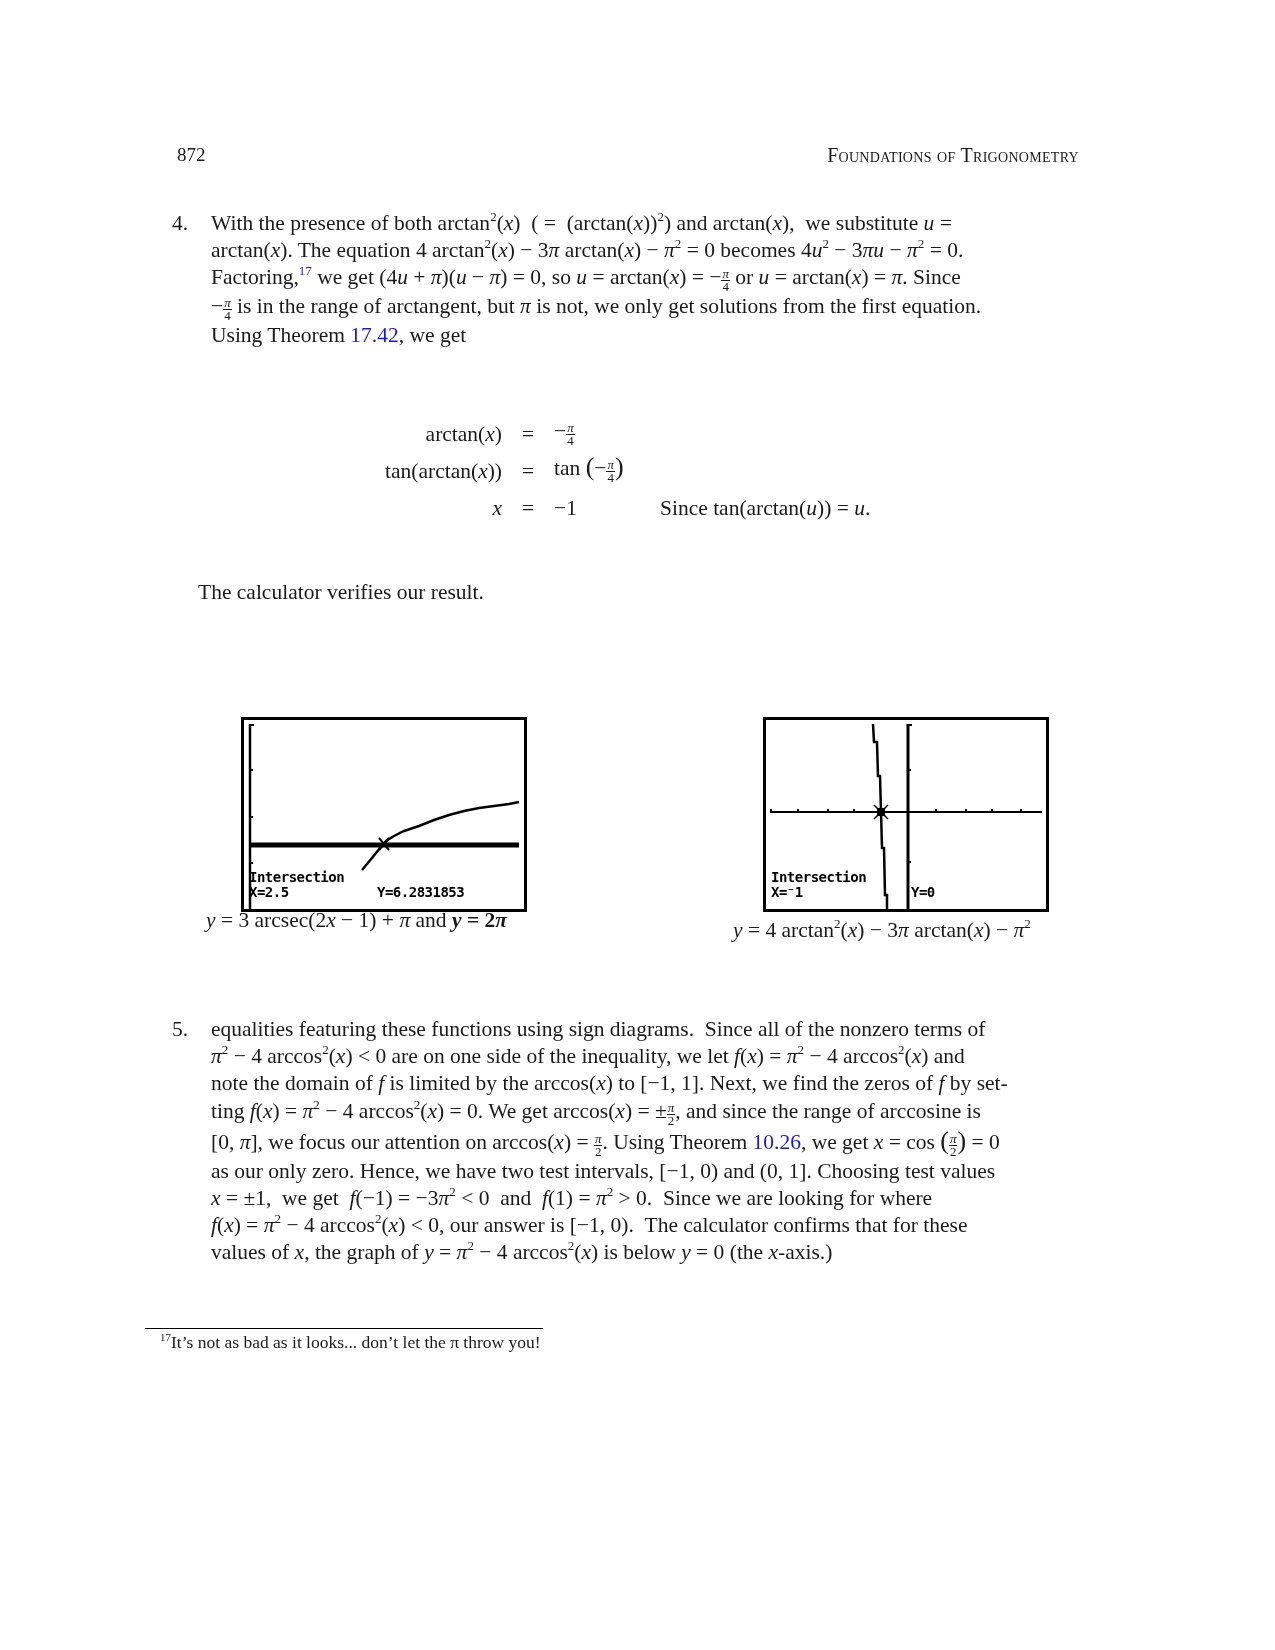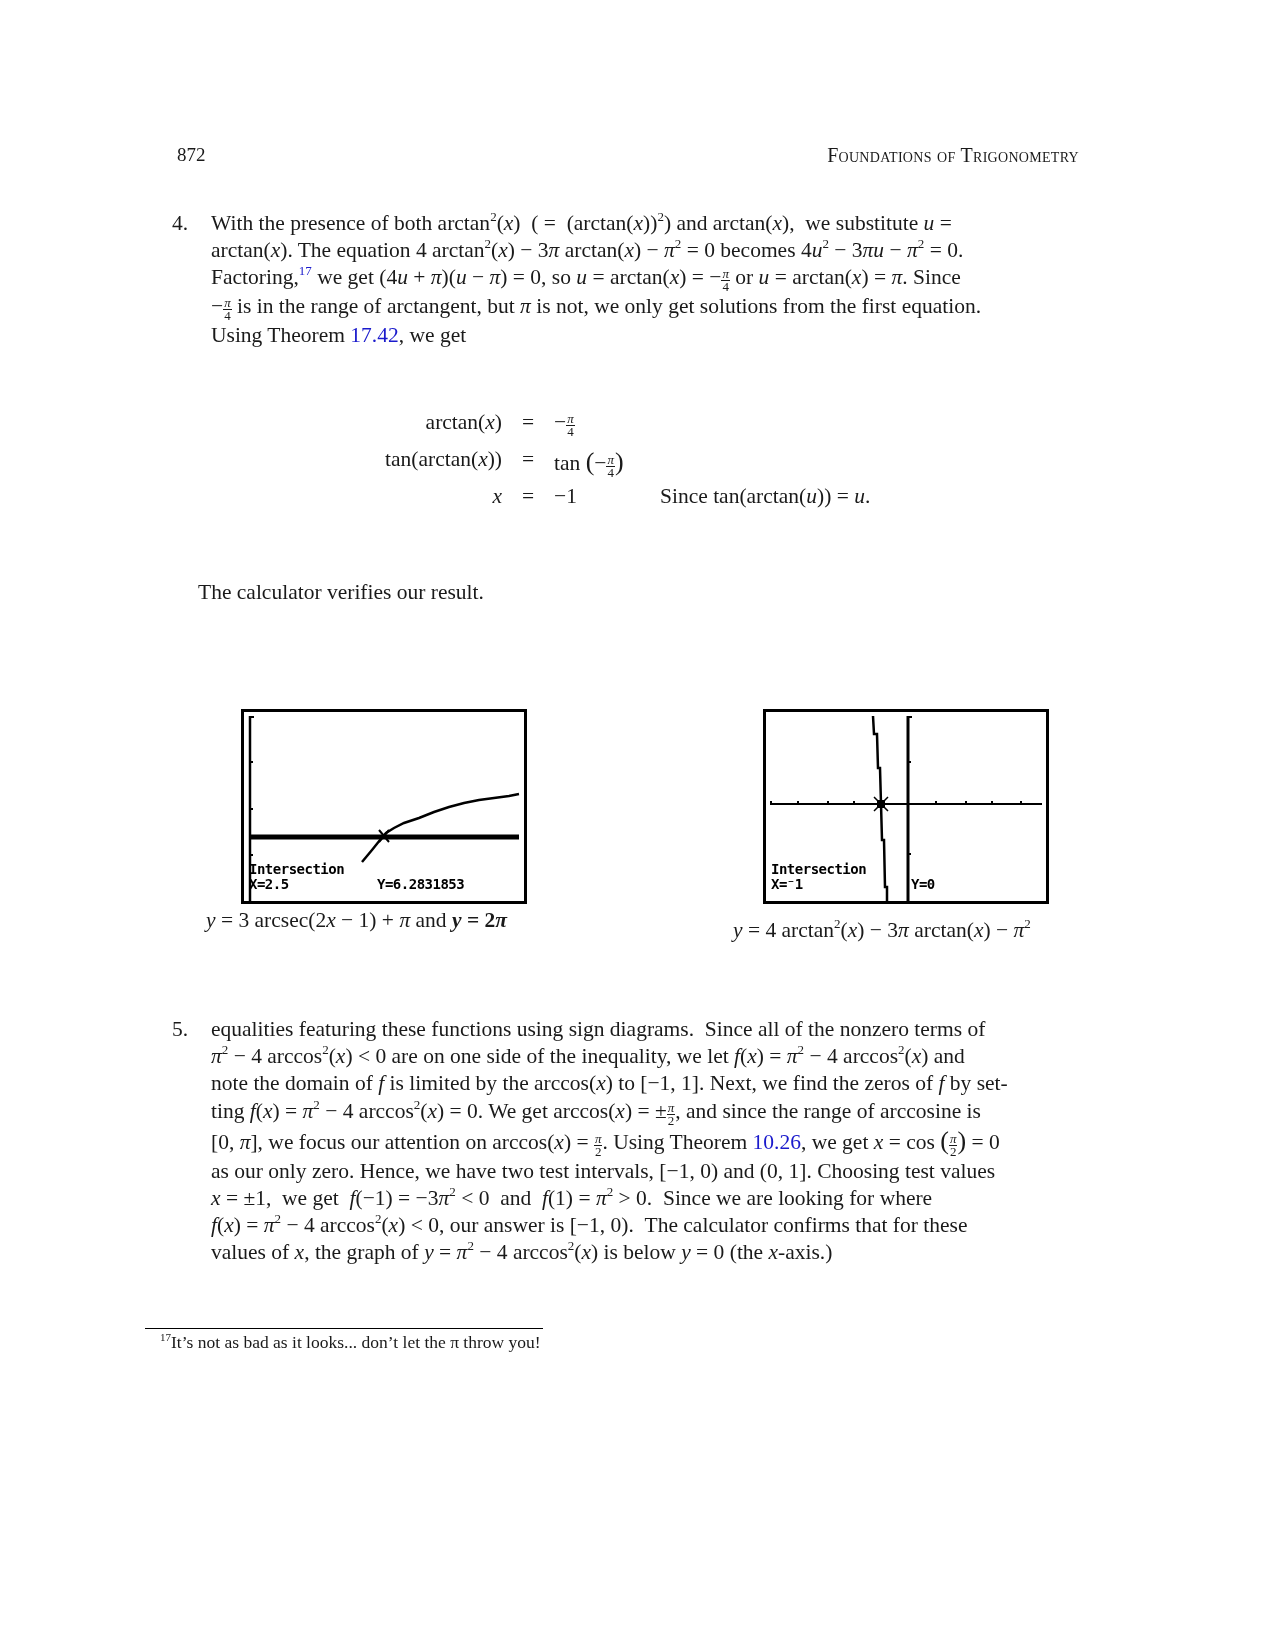--- a/index.html
+++ b/index.html
@@ -13,27 +13,27 @@
   .item { position: absolute; left: 172px; width: 906px; }
   .item .num { position: absolute; left: 0; top: 0; }
   .item .body { margin-left: 39px; }
   i.m { font-style: italic; }
   sup { font-size: 13px; line-height: 0; vertical-align: 9px; }
   .link { color: #1a1acc; }
   .frac { display: inline-block; vertical-align: -7px; text-align: center; font-size: 13px; line-height: 12px; }
   .frac span { display: block; }
   .frac .n { border-bottom: 1px solid #1a1a1a; padding: 0 1px; }
   .eqn { position: absolute; left: 350px; top: 410px; width: 600px; font-family: "Liberation Serif", serif; font-size: 21.5px; }
-  .eqrow { display: flex; height: 37px; align-items: flex-start; }
+  .eqrow { display: flex; height: 37px; align-items: flex-end; }
   .eqrow .lhs { width: 152px; text-align: right; }
   .eqrow .eq { width: 52px; text-align: center; }
   .eqrow .rhs { width: 106px; }
   .eqrow .note { margin-left: 0; }
   .verify { left: 198px; top: 580px; font-family: "Liberation Serif", serif; font-size: 21.5px; }
-  .calc { position: absolute; border: 3px solid #000; background: #fff; overflow: hidden; }
+  .calc { position: absolute; border: 3px solid #000; background: #fff; overflow: hidden; margin-top: 8px; }
   .calc svg { position: absolute; left: 0; top: 0; }
   .calc-text { position: absolute; font-family: "DejaVu Sans Mono", monospace; font-size: 14px; font-weight: bold; line-height: 15px; letter-spacing: -0.5px; color: #000; }
   .caption { position: absolute; font-family: "Liberation Serif", serif; font-size: 21.5px; white-space: nowrap; }
   .fn-rule { position: absolute; left: 145px; top: 1328px; width: 398px; height: 1px; background: #000; }
   .footnote { position: absolute; left: 160px; top: 1332px; font-family: "Liberation Serif", serif; font-size: 17.5px; }
   .footnote sup { font-size: 11px; vertical-align: 7px; }
 </style>
 </head>
 <body>
 

